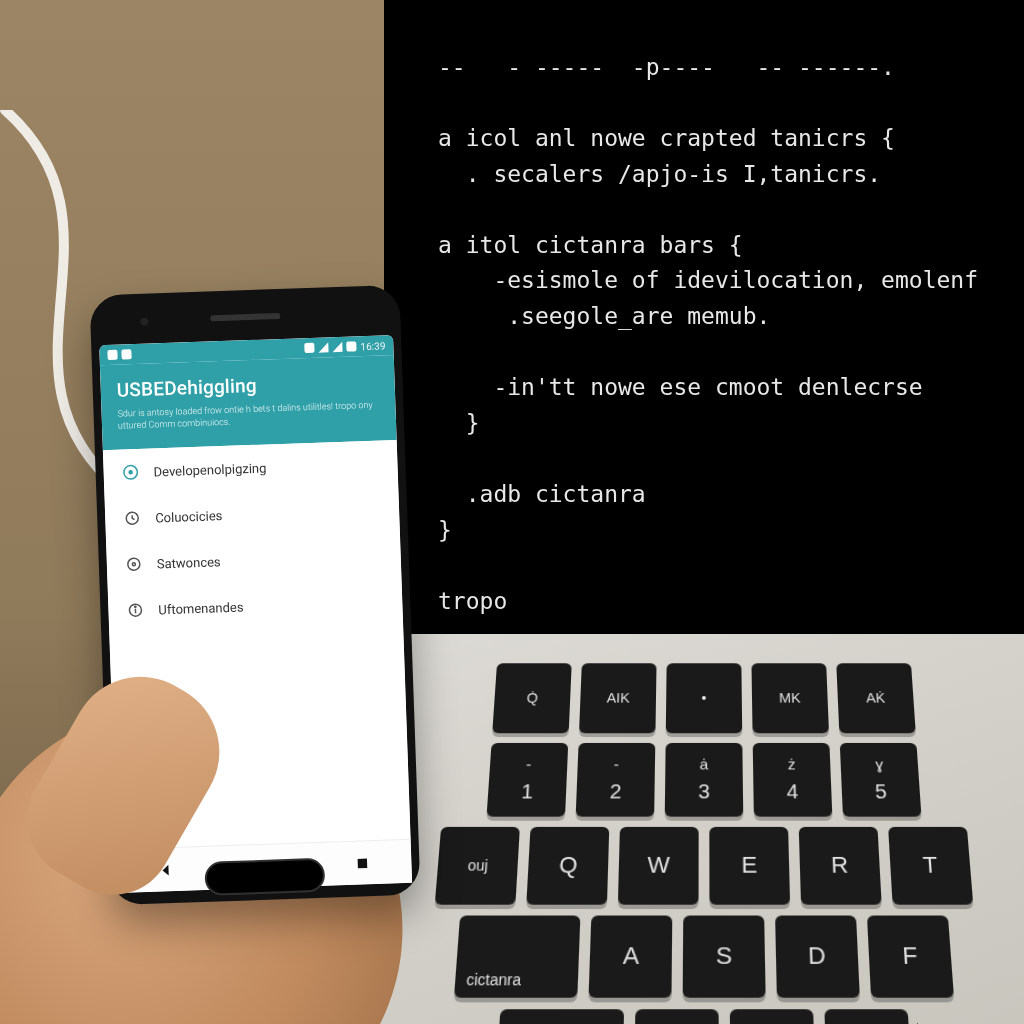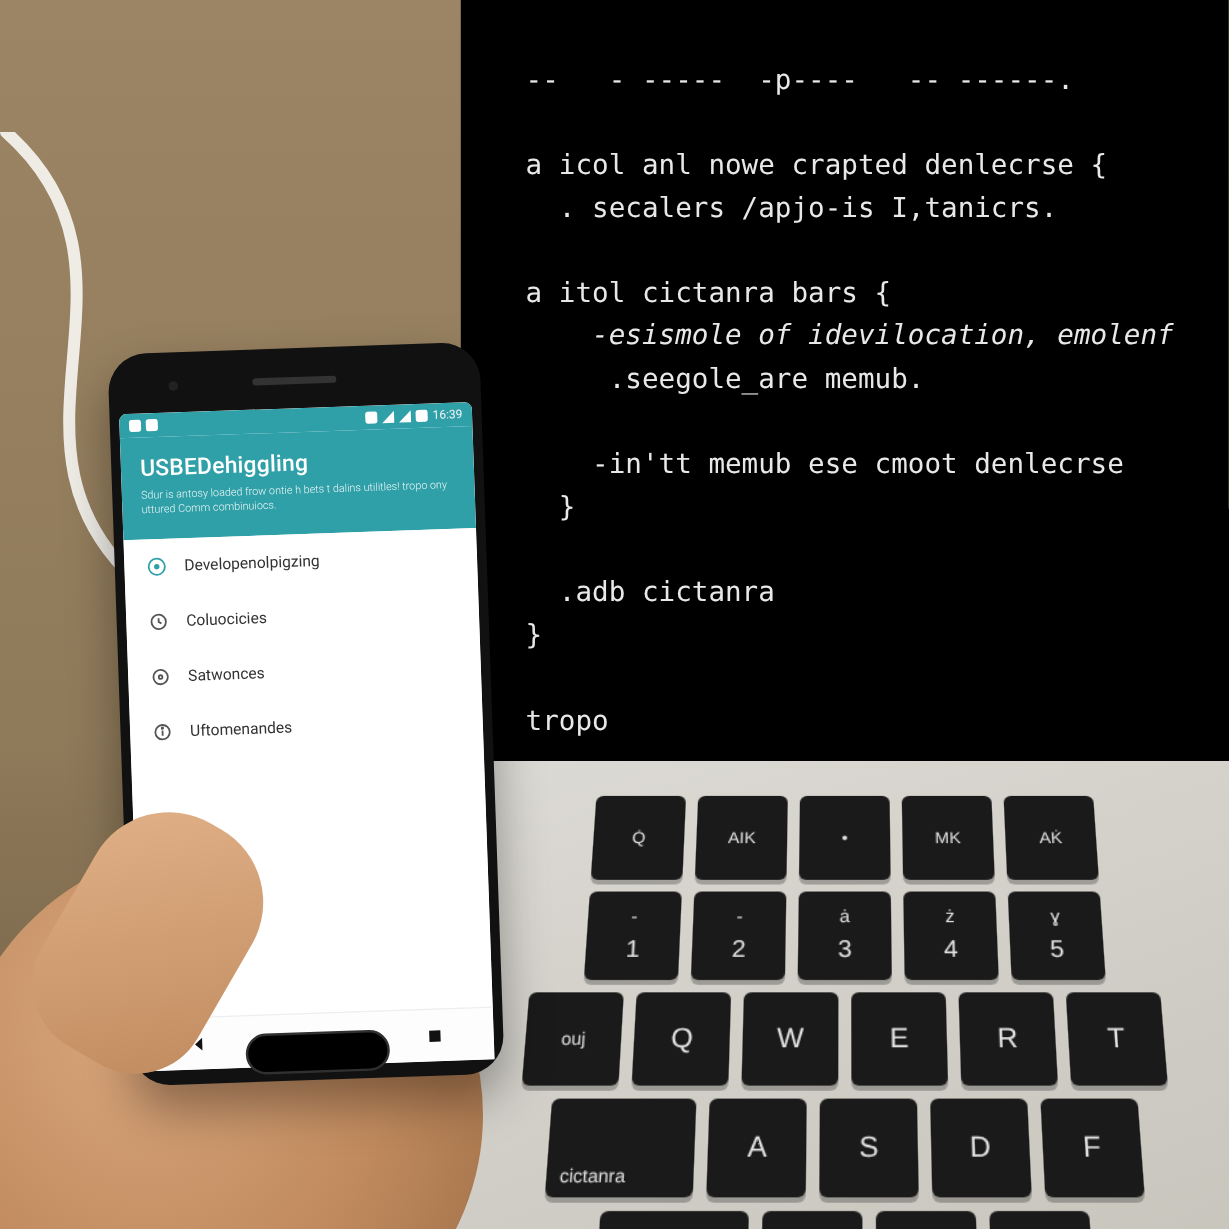--- a/index.html
+++ b/index.html
@@ -28,21 +28,21 @@
     height: 640px;
     background: #000;
     padding: 14px 24px 14px 54px;
     color: #e8e8e8;
     font-family: ui-monospace, "SF Mono", Menlo, Consolas, monospace;
     font-size: 23px;
     line-height: 1.55;
     white-space: pre;
     overflow: hidden;
   }
-  .laptop-screen .ital { font-style: italic; }
+  .laptop-screen .ital { }
 
   
   .laptop-deck {
     position: absolute;
     bottom: 0;
     right: 0;
     width: 640px;
     height: 390px;
     background: linear-gradient(160deg, #dcdad4 0%, #c8c5bd 100%);
     transform: perspective(1400px) rotateX(25deg);
@@ -224,28 +224,28 @@
 
 <div class="desk"></div>
 
 <svg class="cable" viewBox="0 0 400 800">
   <path d="M 5 0 C 140 120, -20 260, 120 380 S 320 560, 250 640 S 220 780, 260 800" stroke="#efece6" stroke-width="10" fill="none" stroke-linecap="round"></path>
 </svg>
 
 <div class="laptop-screen">
 <span>--   - -----  -p----   -- ------.</span>
 <span></span>
-<span>a icol anl nowe crapted denlecrse {</span>
+<span>a icol anl nowe crapted tanicrs {</span>
 <span>  . secalers /apjo-is I,tanicrs.</span>
 <span></span>
 <span>a itol cictanra bars {</span>
 <span class="ital">    -esismole of idevilocation, emolenf</span>
 <span>     .seegole_are memub.</span>
 <span></span>
-<span>    -in'tt memub ese cmoot denlecrse</span>
+<span>    -in'tt nowe ese cmoot denlecrse</span>
 <span>  }</span>
 <span></span>
 <span>  .adb cictanra</span>
 <span>}</span>
 <span></span>
 <span>tropo</span>
 </div>
 
 <div class="laptop-deck">
   <div class="key-row">

